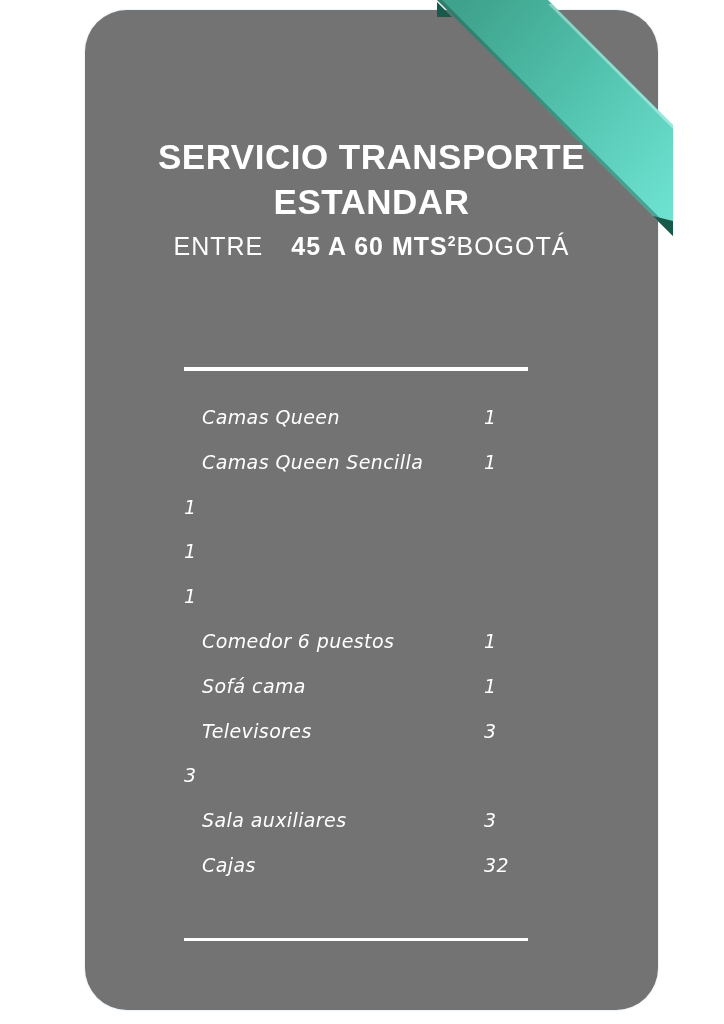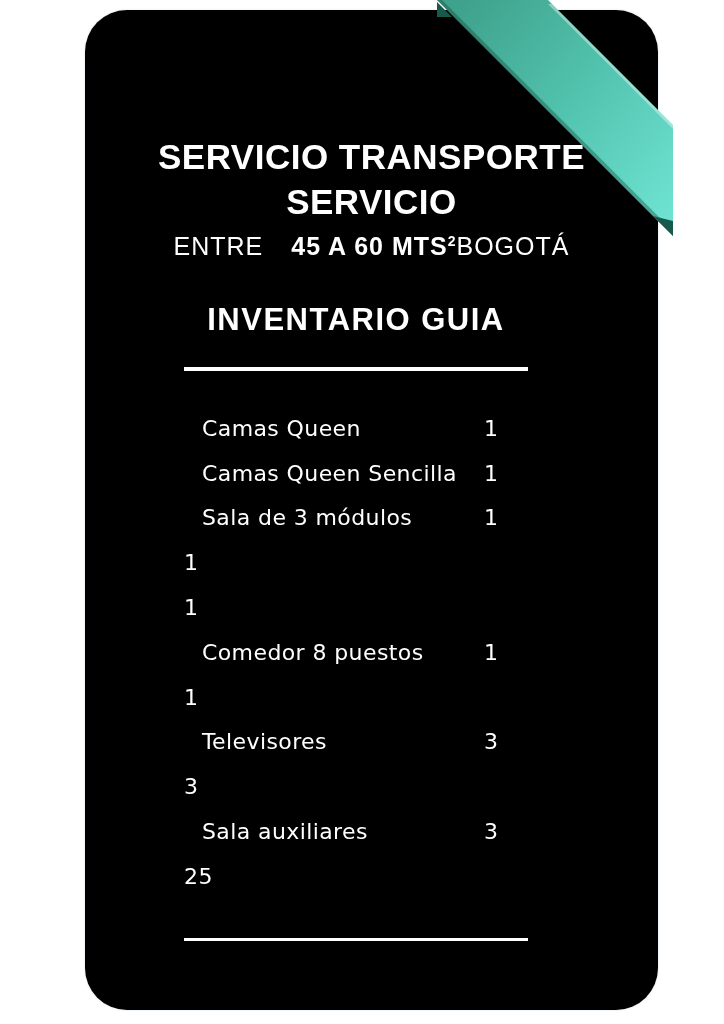--- a/index.html
+++ b/index.html
@@ -70,102 +70,103 @@
   .list {
     position: absolute;
     top: 396px;
     left: 99px;
     width: 344px;
     font-family: "DejaVu Sans", sans-serif;
   }
   .row {
     height: 44.8px;
     display: flex;
-    align-items: center;
+    align-items: flex-start;
     color: #ffffff;
-    font-size: 22px;
+    font-size: 19px;
     letter-spacing: 0.4px;
+    font-style: italic;
   }
   .row .label { flex: 1; padding-left: 18px; white-space: nowrap; }
   .row .qty   { width: 44px; text-align: left; }
   .ribbon {
     position: absolute;
     left: 0; top: 0;
     width: 724px;
     height: 1024px;
     pointer-events: none;
   }
 </style>
 </head>
 <body>
 
 <div class="canvas">
 
-  <div class="card" style="background: #000000;">
+  <div class="card" style="background: #737373;">
 
     <div class="title">
       <div>SERVICIO TRANSPORTE</div>
-      <div>SERVICIO</div>
+      <div>ESTANDAR</div>
     </div>
 
     <div class="subtitle"><span>ENTRE</span><span class="range">45 A 60 MTS</span><sup>2</sup><span>BOGOTÁ</span></div>
 
-    <div class="heading">INVENTARIO GUIA</div>
 
     <div class="rule top"></div>
 
     <div class="list" id="inventory-list">
   <div class="row">
     <span class="label">Camas Queen</span>
     <span class="qty">1</span>
   </div>
 
   <div class="row">
     <span class="label">Camas Queen Sencilla</span>
     <span class="qty">1</span>
   </div>
 
   <div class="row">
-    <span class="label">Sala de 3 módulos</span>
     <span class="qty">1</span>
   </div>
 
   <div class="row">
     <span class="qty">1</span>
   </div>
 
   <div class="row">
     <span class="qty">1</span>
   </div>
 
   <div class="row">
-    <span class="label">Comedor 8 puestos</span>
+    <span class="label">Comedor 6 puestos</span>
     <span class="qty">1</span>
   </div>
 
   <div class="row">
+    <span class="label">Sofá cama</span>
     <span class="qty">1</span>
   </div>
 
   <div class="row">
     <span class="label">Televisores</span>
     <span class="qty">3</span>
   </div>
 
   <div class="row">
     <span class="qty">3</span>
   </div>
 
   <div class="row">
     <span class="label">Sala auxiliares</span>
     <span class="qty">3</span>
   </div>
 
   <div class="row">
-    <span class="qty">25</span>
+    <span class="label">Cajas</span>
+    <span class="qty">32</span>
   </div>
 </div>
 
     <div class="rule bottom"></div>
 
   </div>
 
   <svg class="ribbon" viewBox="0 0 724 1024" xmlns="http://www.w3.org/2000/svg">
     <defs>
       <linearGradient id="ribbon-grad" gradientUnits="userSpaceOnUse" x1="450" y1="20" x2="673" y2="210">

